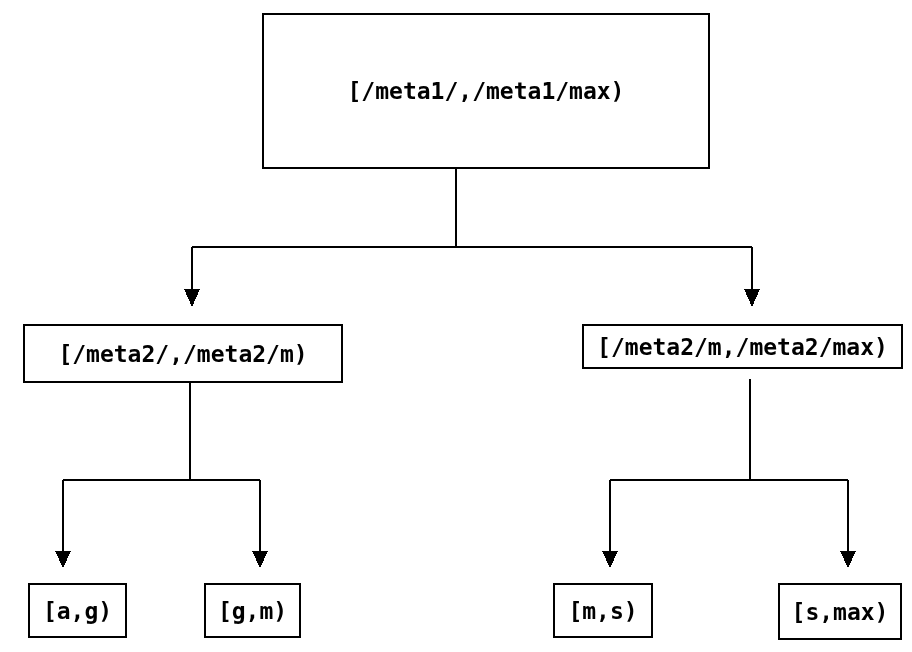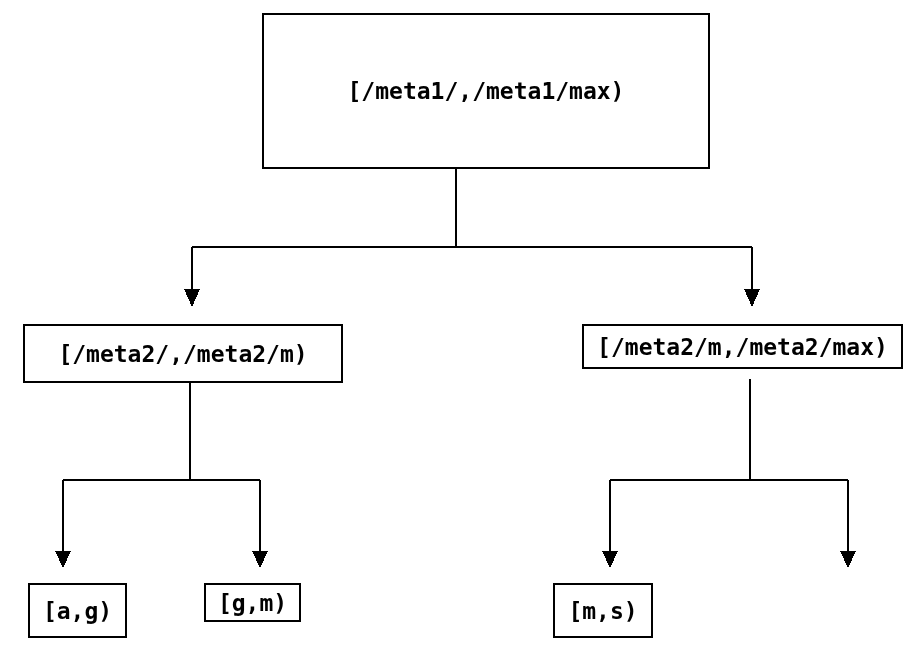--- a/index.html
+++ b/index.html
@@ -43,21 +43,21 @@
     align-items: center;
     justify-content: center;
     font-size: 23px;
     font-weight: bold;
     white-space: pre;
   }
   .node-root   { left: 262px; top: 13px;  width: 448px; height: 156px; }
   .node-l      { left: 23px;  top: 324px; width: 320px; height: 59px; }
   .node-r      { left: 582px; top: 324px; width: 321px; height: 45px; }
   .node-ag     { left: 8px;   top: 583px; width: 99px;  height: 55px; margin-left: 20px; }
-  .node-gm     { left: 204px; top: 583px; width: 97px;  height: 39px; }
+  .node-gm     { left: 204px; top: 583px; width: 97px;  height: 55px; }
   .node-ms     { left: 553px; top: 583px; width: 100px; height: 55px; }
   .node-smax   { left: 778px; top: 583px; width: 124px; height: 57px; }
 </style>
 </head>
 <body>
 
 <div class="canvas">
 
   <svg class="connector-layer" viewBox="0 0 912 652" shape-rendering="crispEdges">
 
@@ -100,14 +100,17 @@
   </div>
 
   <div class="node node-gm">
     <span>[g,m)</span>
   </div>
 
   <div class="node node-ms">
     <span>[m,s)</span>
   </div>
 
+  <div class="node node-smax">
+    <span>[s,max)</span>
+  </div>
 
 </div>
 
 </body></html>

